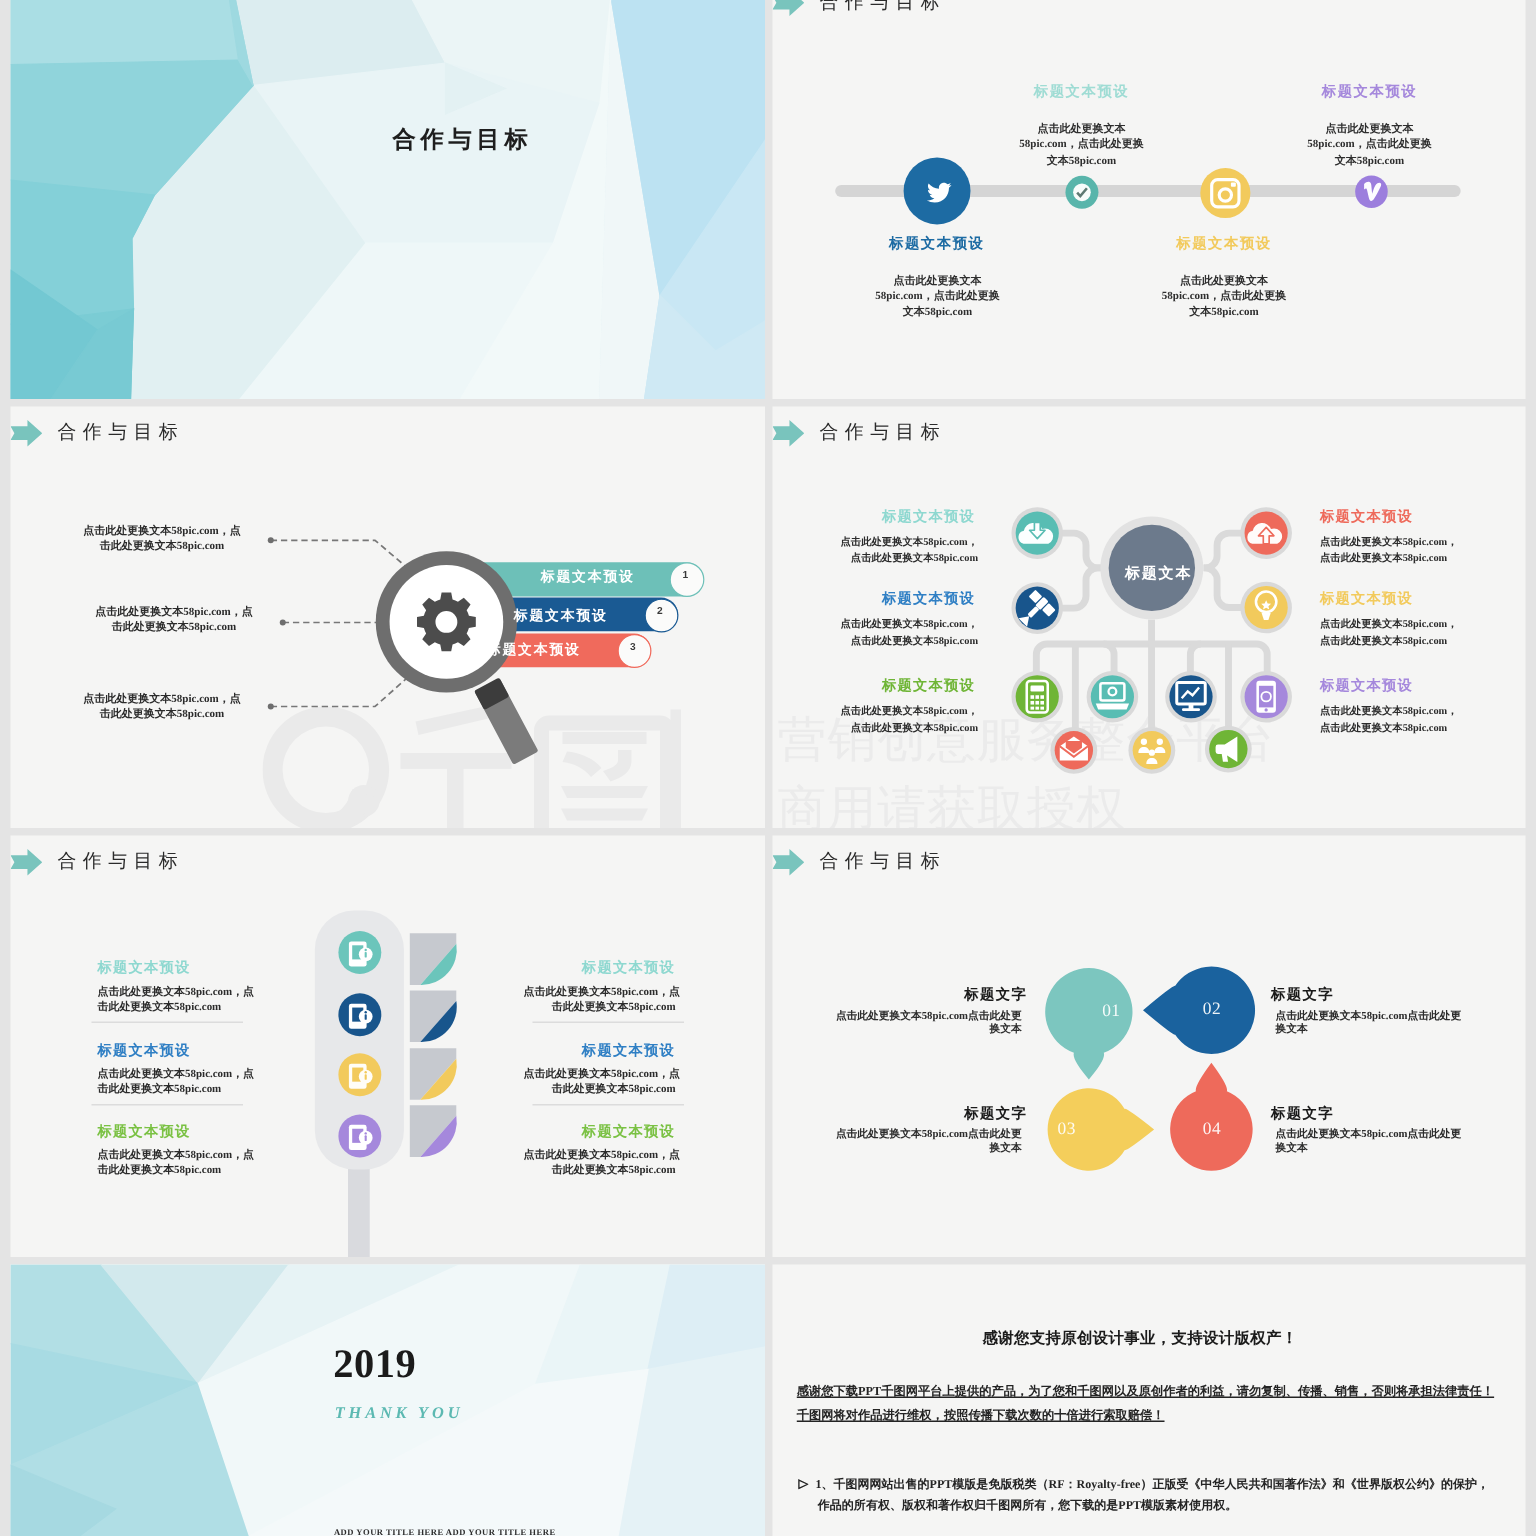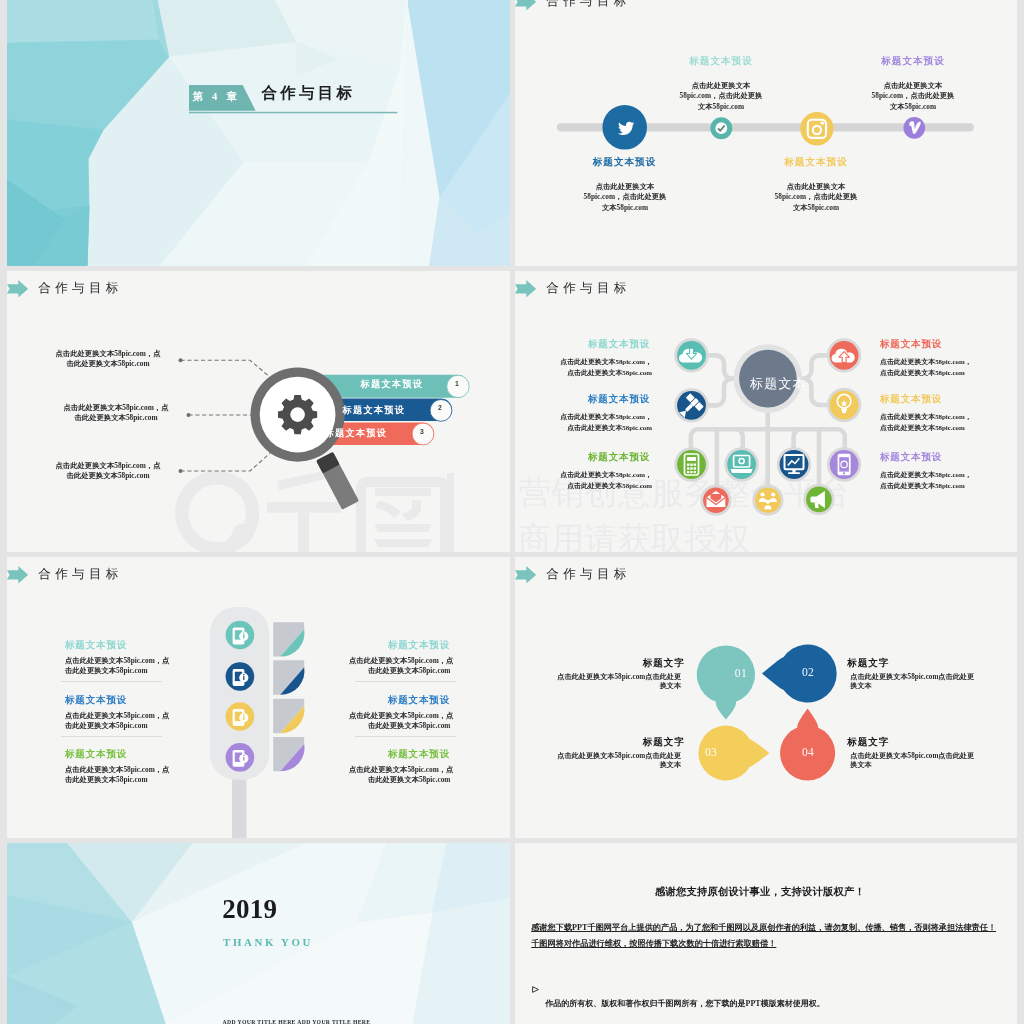--- a/index.html
+++ b/index.html
@@ -36,37 +36,37 @@
   
   .s3-n{position:absolute;font-size:7.35px;line-height:10.4px;color:#2b2b2b;font-weight:700;
       text-align:center;white-space:pre;}
   .s3-bl{position:absolute;color:#fff;font-size:9.25px;letter-spacing:1.2px;font-weight:700;
       white-space:nowrap;}
   .s3-num{position:absolute;font-size:6.8px;color:#3a3a3a;font-weight:700;
       font-family:"Liberation Sans",sans-serif;}
   
   .s4-t{position:absolute;font-size:9.55px;letter-spacing:0.8px;font-weight:700;white-space:nowrap;}
   .s4-b{position:absolute;font-size:6.9px;line-height:10.8px;color:#2b2b2b;font-weight:700;white-space:pre;}
-  .s4-c{position:absolute;color:#fff;font-size:13px;letter-spacing:1.2px;font-weight:400;
+  .s4-c{position:absolute;color:#fff;font-size:10px;letter-spacing:1.2px;font-weight:700;
       white-space:nowrap;}
   
   .s5-t{position:absolute;font-size:9.55px;letter-spacing:0.8px;font-weight:700;white-space:nowrap;}
   .s5-b{position:absolute;font-size:7.3px;line-height:10px;color:#2b2b2b;font-weight:700;white-space:pre;}
   .s5-hr{position:absolute;height:1px;background:#dcdcdc;}
   
   .s6-t{position:absolute;font-size:9.6px;letter-spacing:0.9px;font-weight:700;color:#1a1a1a;
       white-space:nowrap;}
   .s6-b{position:absolute;font-size:7.16px;line-height:8.8px;color:#2b2b2b;font-weight:700;white-space:pre;}
   .s6-n{position:absolute;color:#fff;font-size:11.6px;font-family:"Liberation Serif",serif;
       letter-spacing:0.3px;white-space:nowrap;opacity:0.93;}
   
   .s7-year{position:absolute;left:215.2px;top:51px;font-size:27px;letter-spacing:0.3px;
       color:#1b1b1b;font-weight:700;}
   .s7-en{position:absolute;left:216.1px;top:93px;font-size:10.9px;letter-spacing:2.6px;
-      color:#5cb9b2;font-weight:700;}
+      color:#5cb9b2;font-weight:700;font-style:italic;}
   .s7-cn{position:absolute;left:216.1px;top:120px;font-size:24.8px;letter-spacing:5.9px;
       color:#141414;font-weight:700;white-space:nowrap;}
   .s7-sub{position:absolute;left:215.6px;top:175.5px;font-size:5.7px;letter-spacing:0.35px;
       color:#2d2d2d;font-weight:700;white-space:nowrap;}
   
   .s8-title{position:absolute;left:0;right:0;top:8px;text-align:center;font-size:15.4px;
       letter-spacing:5.2px;color:#1b1b1b;font-weight:700;}
   .s8-sub{position:absolute;left:0;right:12px;top:42px;text-align:center;font-size:10.3px;
       letter-spacing:0.2px;color:#1b1b1b;font-weight:700;}
   .s8-p{position:absolute;font-size:8.19px;color:#242424;font-weight:700;white-space:nowrap;text-decoration:underline;}
@@ -101,27 +101,20 @@
 
   <polygon points="0,16 150,16 161.7,73 96,146 81,175 80,282 0,282" fill="#a7dce2" stroke="#a7dce2" stroke-width="0.8"></polygon>
   <polygon points="0,16 146,16 152,56 0,59" fill="#aadee4" stroke="#aadee4" stroke-width="0.8"></polygon>
   <polygon points="0,59 152,56 161.7,73 96,146 0,136" fill="#90d4db" stroke="#90d4db" stroke-width="0.8"></polygon>
   <polygon points="146,16 150,16 161.7,73 152,56" fill="#9ed9e0" stroke="#9ed9e0" stroke-width="0.8"></polygon>
   <polygon points="0,136 96,146 81,175 82,222 0,232" fill="#84d0d8" stroke="#84d0d8" stroke-width="0.8"></polygon>
   <polygon points="0,232 82,222 80,282 0,282" fill="#7bccd4" stroke="#7bccd4" stroke-width="0.8"></polygon>
   <polygon points="0,196 58,236 27,282 0,282" fill="#73c8d2" stroke="#73c8d2" stroke-width="0.8"></polygon>
   <polygon points="58,236 82,222 80,282 27,282" fill="#78cad3" stroke="#78cad3" stroke-width="0.8"></polygon>
  </svg>
- <div class="abs" style="left:181.6px;top:101.4px;width:215px;height:34px;">
-   <svg class="abs" style="left:0;top:0" width="212" height="32" viewBox="0 0 212 32">
-     <path d="M0 0 H53.7 L66.6 25.7 H0 Z" fill="#6eb5b0"></path>
-     <rect x="0" y="26.8" width="208.4" height="1.5" fill="#7ab9b4"></rect>
-   </svg>
-   <div class="s1-chapno">第 4 章</div>
- </div>
  <div class="s1-title">合作与目标</div>
 </div>
 
 <div class="slide s-right r1" id="s2">
  <div class="hdr">
    <svg class="hdr-arrow" viewBox="0 0 21.2 17.6">
      <path d="M0 4.2 L2.6 8.8 L0 13.4 H11.3 V17.6 L21.2 8.8 L11.3 0 V4.2 Z" fill="#79c4bd"></path>
    </svg>
    <div class="hdr-txt">合作与目标</div>
  </div>
@@ -566,16 +559,17 @@
  <div class="s7-sub">ADD YOUR TITLE HERE ADD YOUR TITLE HERE</div>
 </div>
 
 <div class="slide s-right r4" id="s8">
  <div class="s8-sub">感谢您支持原创设计事业，支持设计版权产！</div>
  <div class="s8-p" style="left:16.2px;top:79px;">感谢您下载PPT千图网平台上提供的产品，为了您和千图网以及原创作者的利益，请勿复制、传播、销售，否则将承担法律责任！</div>
  <div class="s8-p" style="left:16.2px;top:94.7px;">千图网将对作品进行维权，按照传播下载次数的十倍进行索取赔偿！</div>
  <svg class="abs" style="left:17.2px;top:142.5px" width="7" height="7" viewBox="0 0 7 7">
    <path d="M0.6 0.7 L6.4 3.5 L0.6 6.3 Z" fill="none" stroke="#242424" stroke-width="0.9"></path>
  </svg>
+ <div class="s8-bul" style="left:28.6px;top:140.8px;">1、千图网网站出售的PPT模版是免版税类（RF：Royalty-free）正版受《中华人民共和国著作法》和《世界版权公约》的保护，</div>
  <div class="s8-bul" style="left:30.2px;top:154.5px;">作品的所有权、版权和著作权归千图网所有，您下载的是PPT模版素材使用权。</div>
 </div>
 
 </div>
 
 </body></html>

